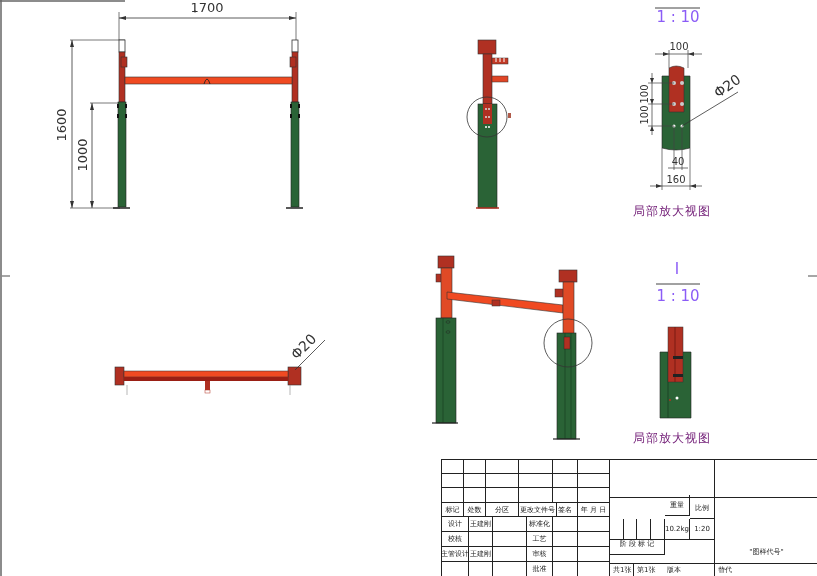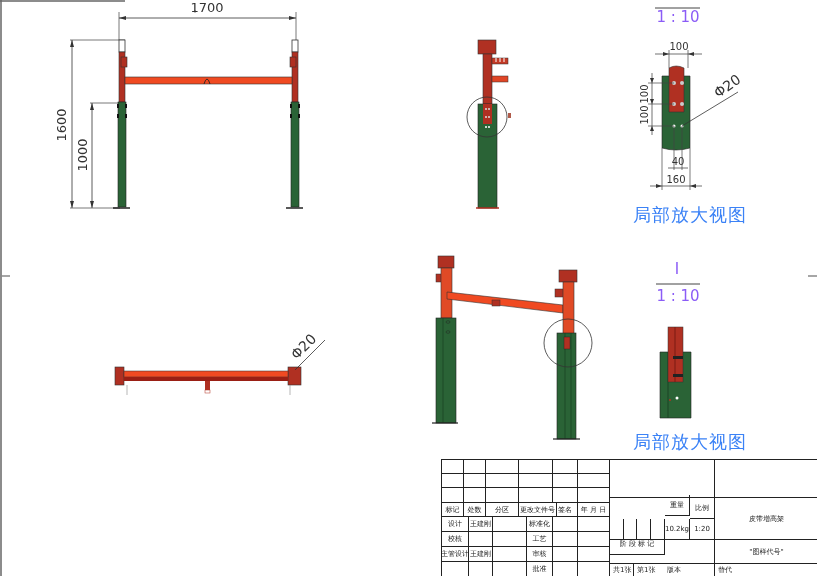--- a/index.html
+++ b/index.html
@@ -1,19 +1,19 @@
 <!DOCTYPE html>
 <html><head>
 <meta charset="utf-8">
 <style>
   html,body{margin:0;padding:0;background:#fff;}
   body{width:817px;height:576px;position:relative;overflow:hidden;font-family:"DejaVu Sans",sans-serif;}
   svg{position:absolute;left:0;top:0;}
   .dimtext{font-family:"DejaVu Sans",sans-serif;fill:#333;}
-  .caption{position:absolute;font-family:"DejaVu Sans",sans-serif;font-size:18px;color:#3b82f6;letter-spacing:1px;}
+  .caption{position:absolute;font-family:"DejaVu Sans",sans-serif;font-size:12px;color:#701a75;letter-spacing:1px;}
   .scale{position:absolute;font-family:"DejaVu Sans",sans-serif;font-size:15px;color:#8b5cf6;text-align:center;}
   
   #title-block{position:absolute;left:441px;top:459px;width:376px;height:117px;border-top:1.5px solid #222;border-left:1.5px solid #222;padding-left:47px;}
   .tb-cell{position:absolute;border-right:1px solid #222;border-bottom:1px solid #222;box-sizing:border-box;font-family:"DejaVu Sans",sans-serif;font-size:7px;color:#222;display:flex;align-items:center;justify-content:center;white-space:nowrap;overflow:hidden;}
   .tb-left{justify-content:flex-start;padding-left:3px;}
 </style>
 </head>
 <body>
 
 <svg width="817" height="576" viewBox="0 0 817 576">
@@ -261,16 +261,15 @@
   <div class="tb-cell" style="left:195px;top:59px;width:14px;height:21px;"></div>
   <div class="tb-cell" style="left:209px;top:59px;width:14px;height:21px;"></div>
   <div class="tb-cell" style="left:223px;top:59px;width:25px;height:21px;">10.2kg</div>
   <div class="tb-cell" style="left:248px;top:59px;width:25px;height:21px;">1:20</div>
   <div class="tb-cell" style="left:168px;top:80px;width:105px;height:24px;"></div>
   <div class="tb-cell tb-left" style="left:168px;top:104px;width:24px;height:13px;">共1张</div>
   <div class="tb-cell tb-left" style="left:192px;top:104px;width:30px;height:13px;border-right:none;">第1张</div>
   <div class="tb-cell tb-left" style="left:222px;top:104px;width:51px;height:13px;">版本</div>
 
   <div class="tb-cell" style="left:273px;top:0;width:103px;height:38px;border-right:none;"></div>
-  <div class="tb-cell" style="left:273px;top:38px;width:103px;height:42px;border-right:none;">皮带增高架</div>
   <div class="tb-cell" style="left:273px;top:80px;width:103px;height:24px;border-right:none;">"图样代号"</div>
   <div class="tb-cell tb-left" style="left:273px;top:104px;width:103px;height:13px;border-right:none;">替代</div>
 </div>
 
 </body></html>

